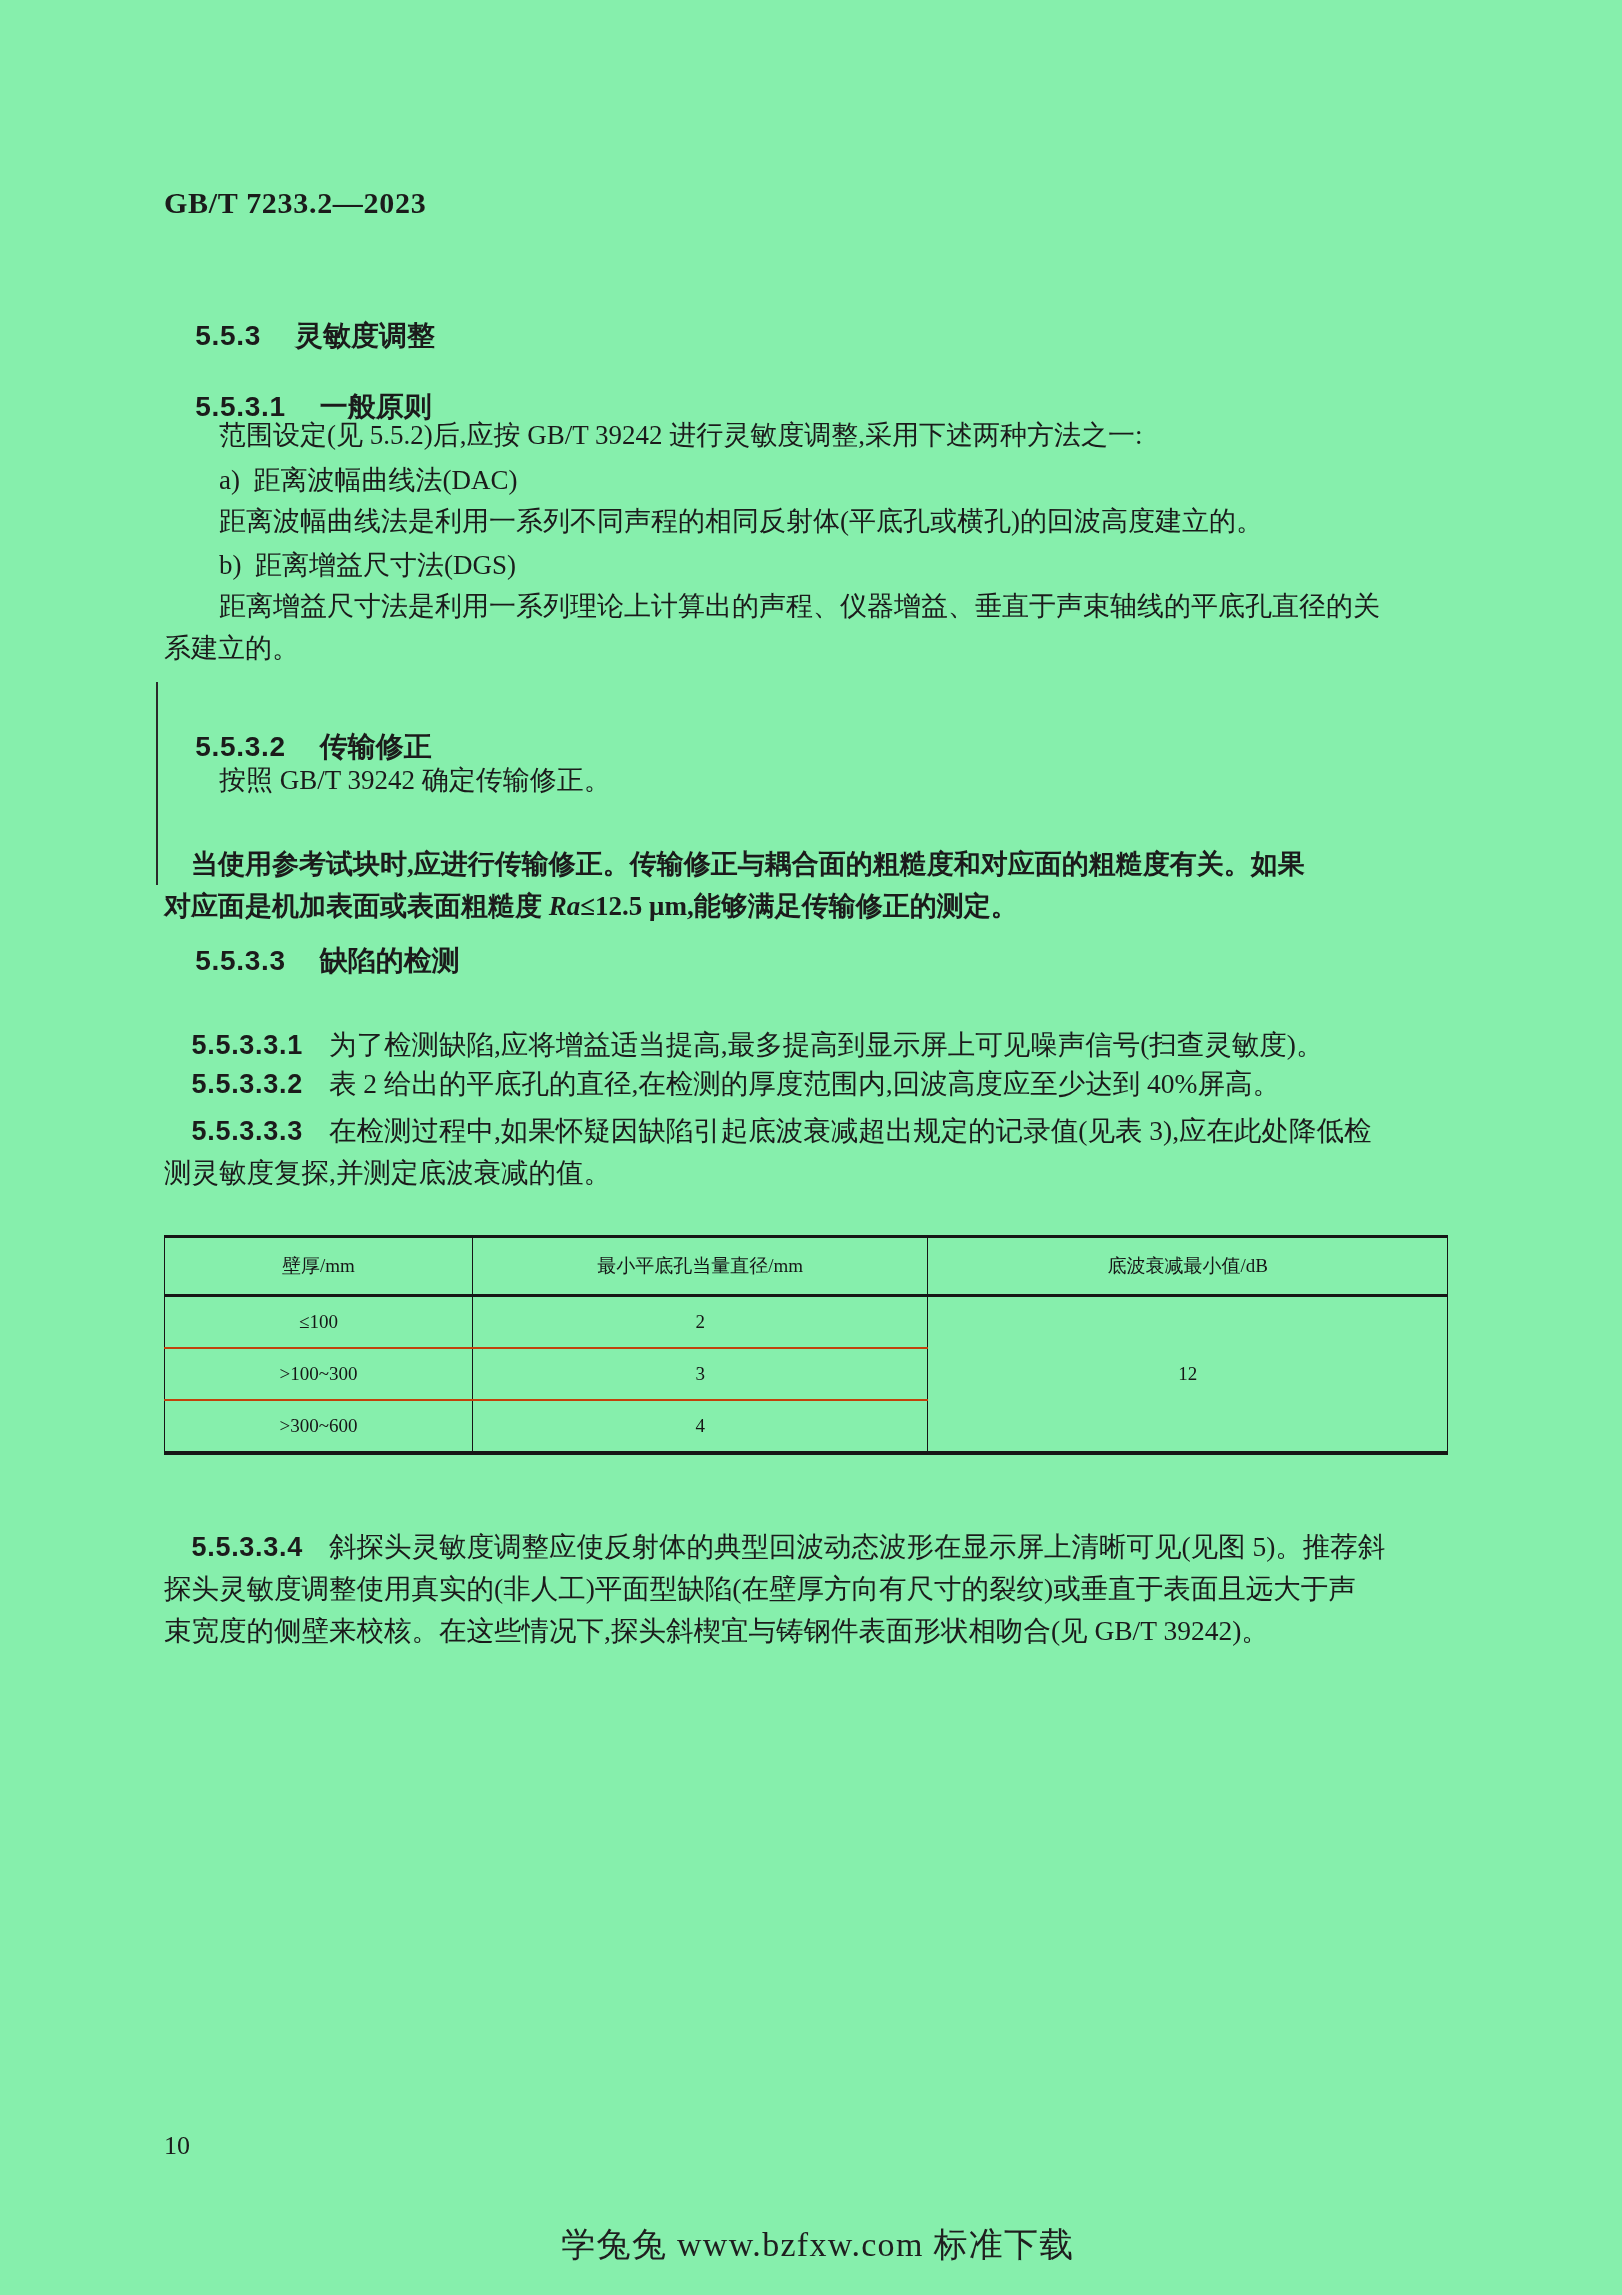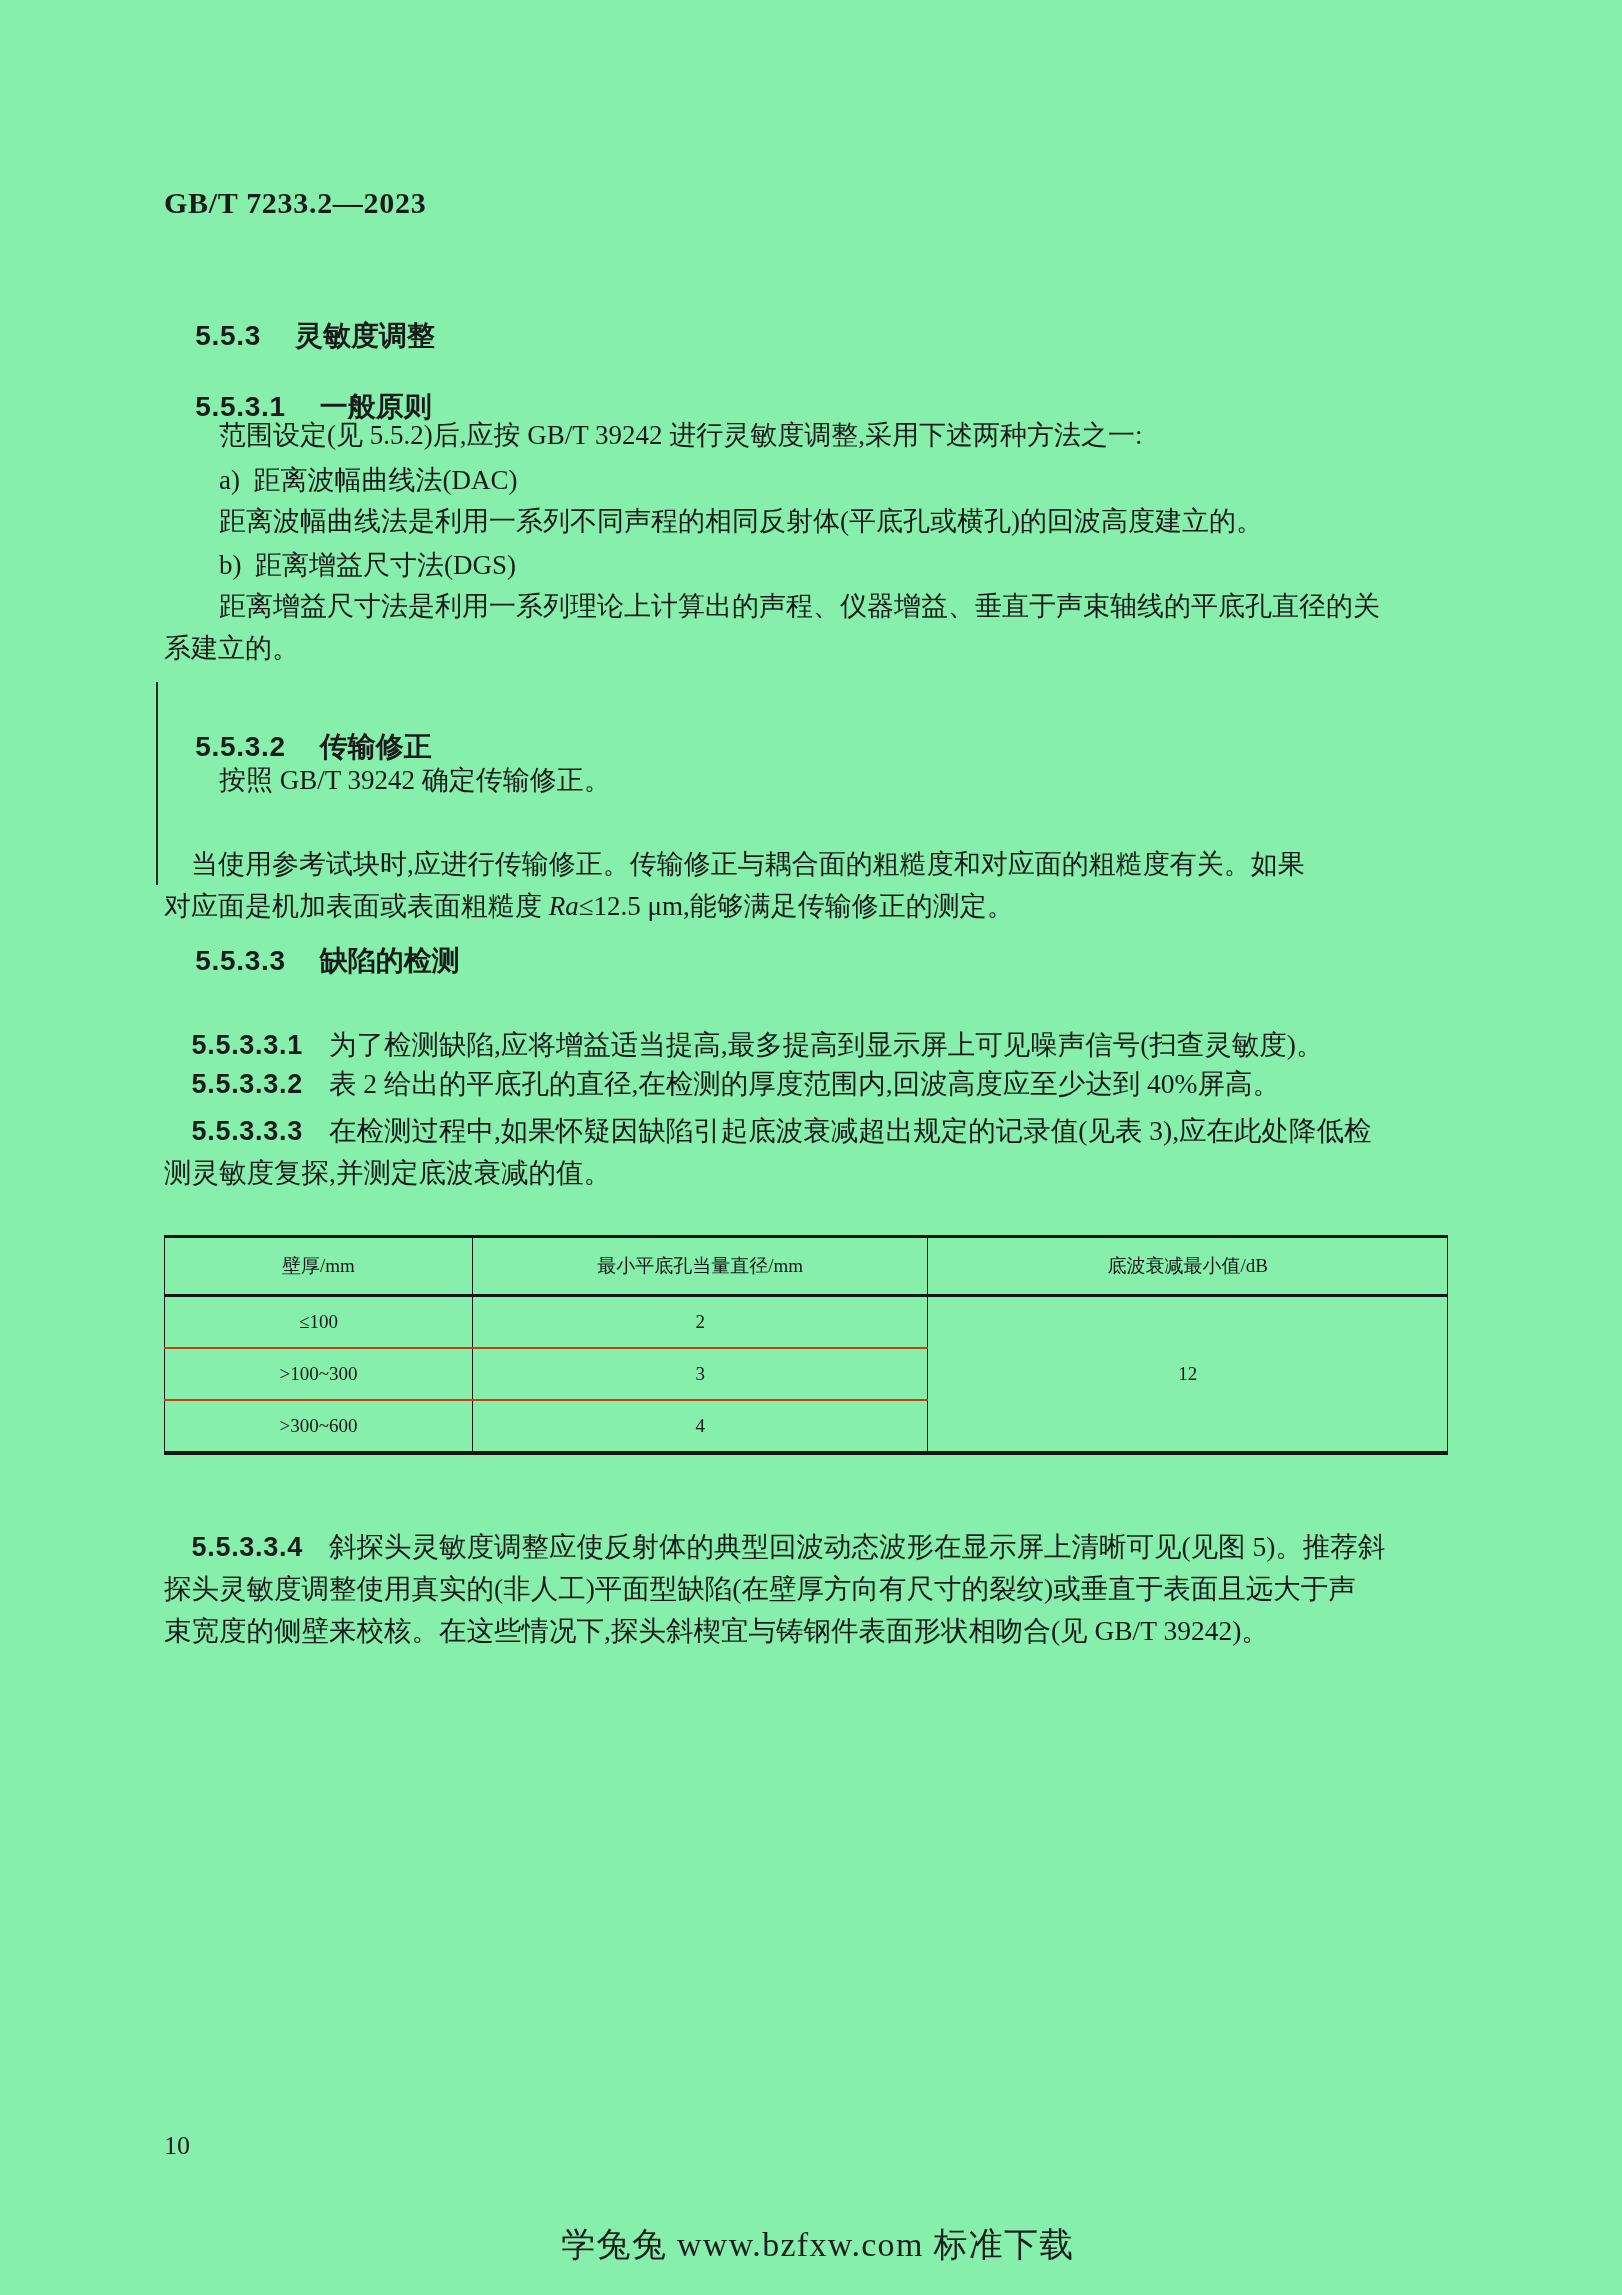--- a/index.html
+++ b/index.html
@@ -129,21 +129,21 @@
 系建立的。</div>
 
   <div class="change-bar" style="top:682px; height:203px;"></div>
 
   <div class="abs heading" style="top:696px;">
     <span class="hnum">5.5.3.2</span><span>传输修正</span>
   </div>
 
   <div class="abs body-p" style="top:759px;">按照 GB/T 39242 确定传输修正。</div>
 
-  <div class="abs body-p" style="top:801px;">
+  <div class="abs body-p" style="top:801px;font-weight:bold;">
     <span>当使用参考试块时,应进行传输修正。传输修正与耦合面的粗糙度和对应面的粗糙度有关。如果
 对应面是机加表面或表面粗糙度 </span><span class="ra-italic">Ra</span><span>≤12.5 μm,能够满足传输修正的测定。</span>
   </div>
 
   <div class="abs heading" style="top:910px;">
     <span class="hnum">5.5.3.3</span><span>缺陷的检测</span>
   </div>
 
   <div class="abs clause" style="top:982px;">
     <span class="cnum">5.5.3.3.1</span><span class="ctext">为了检测缺陷,应将增益适当提高,最多提高到显示屏上可见噪声信号(扫查灵敏度)。</span>

